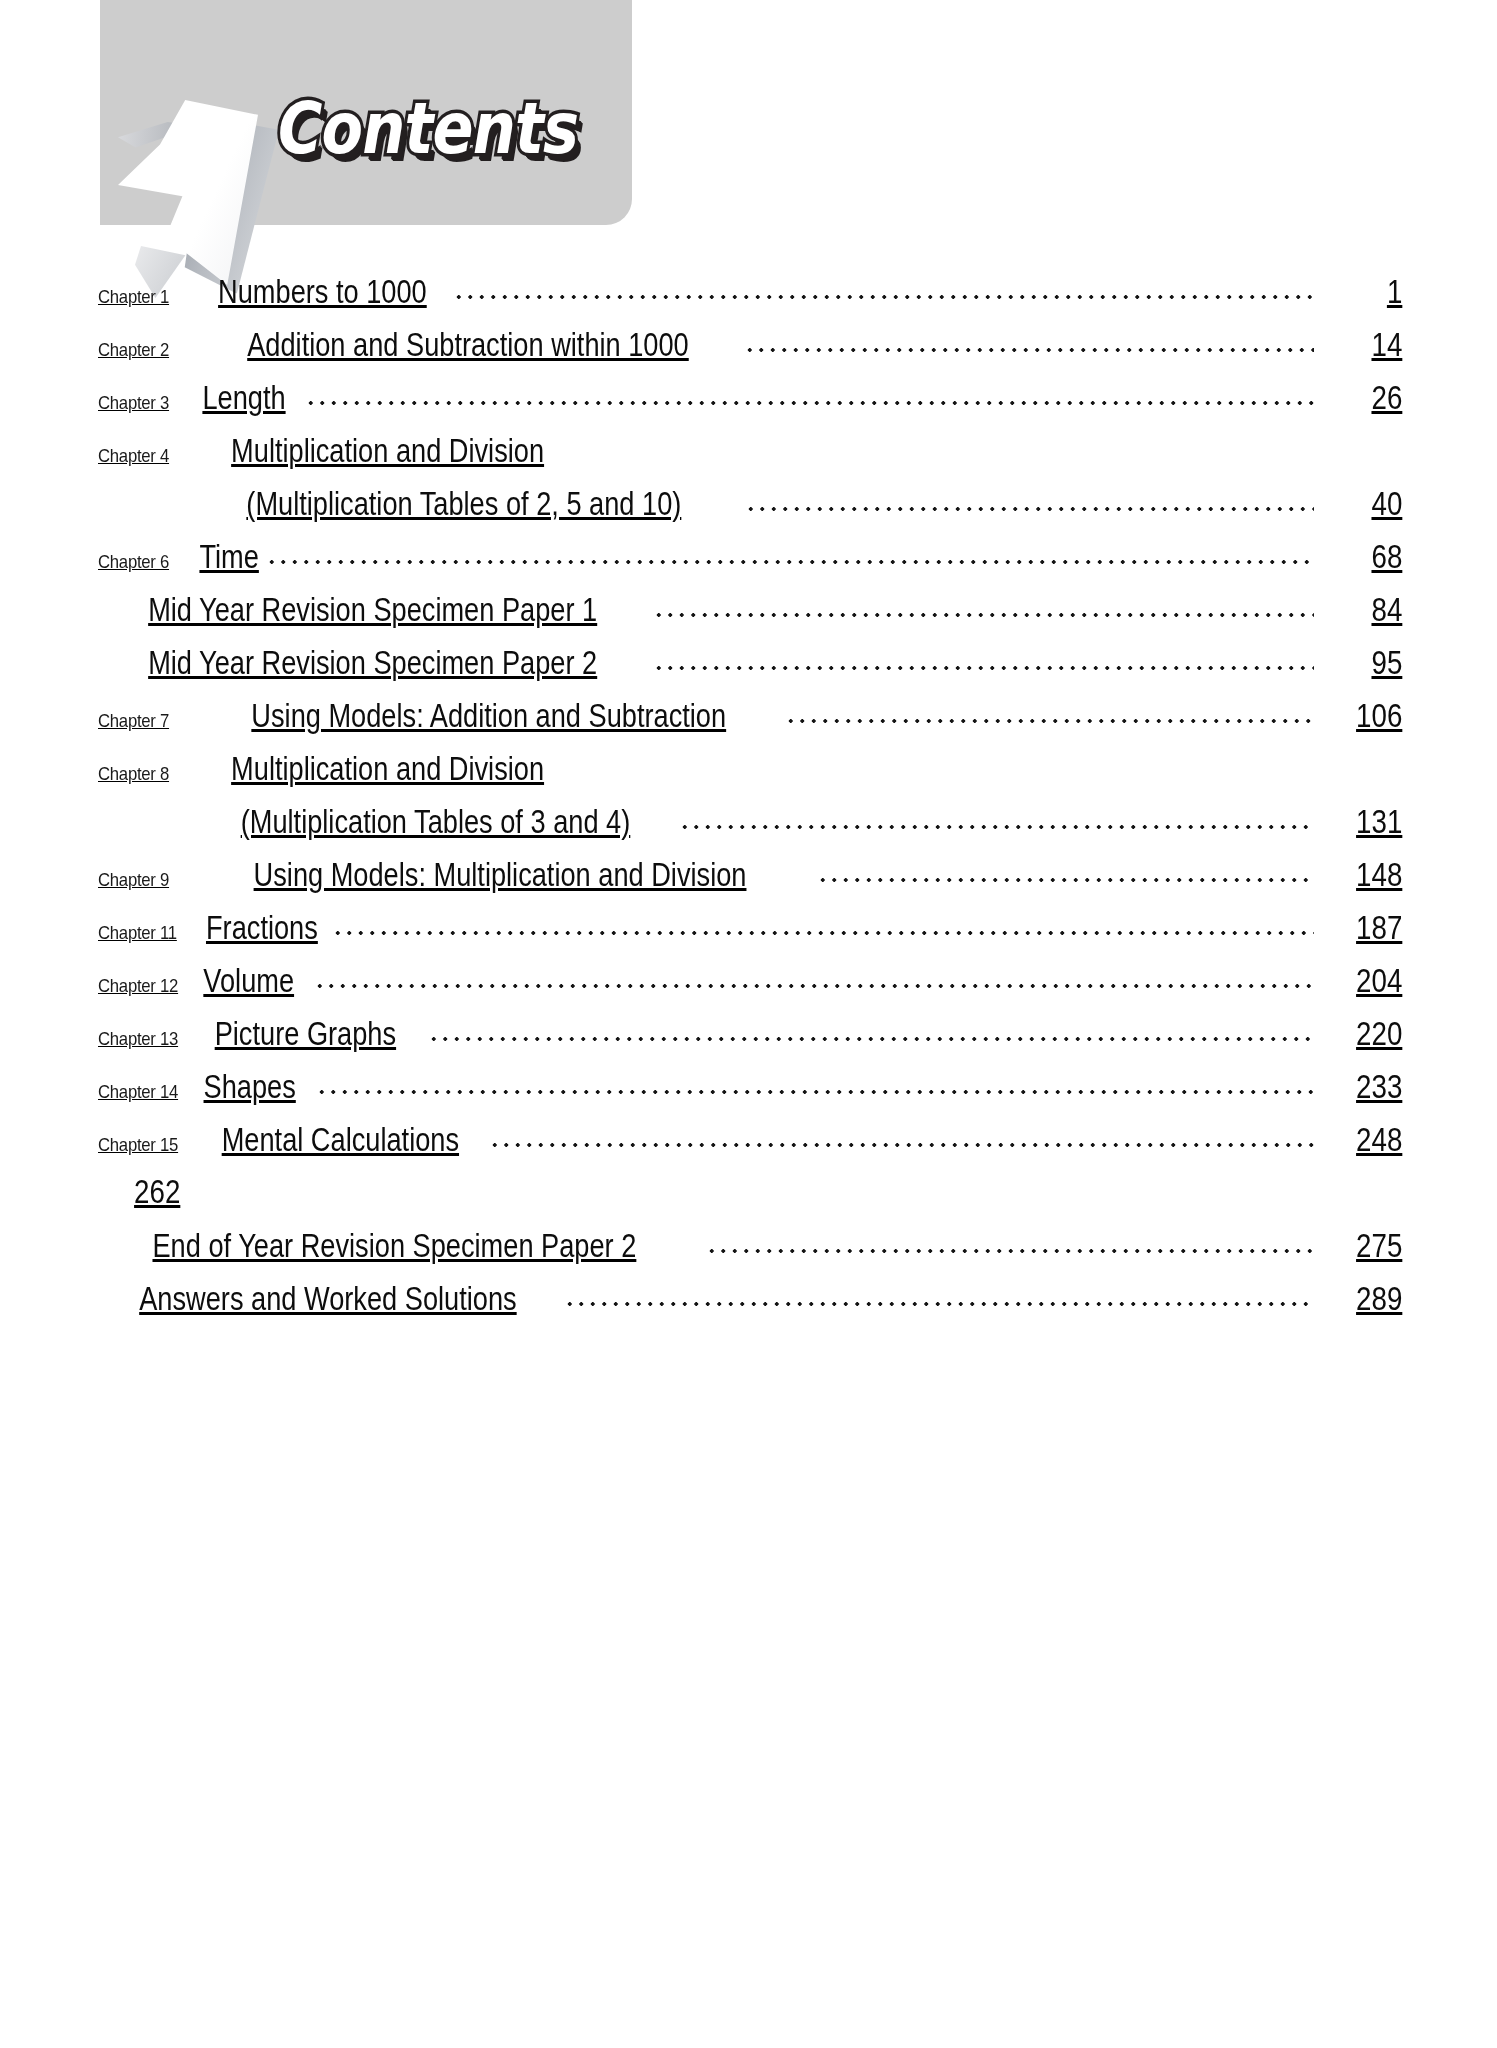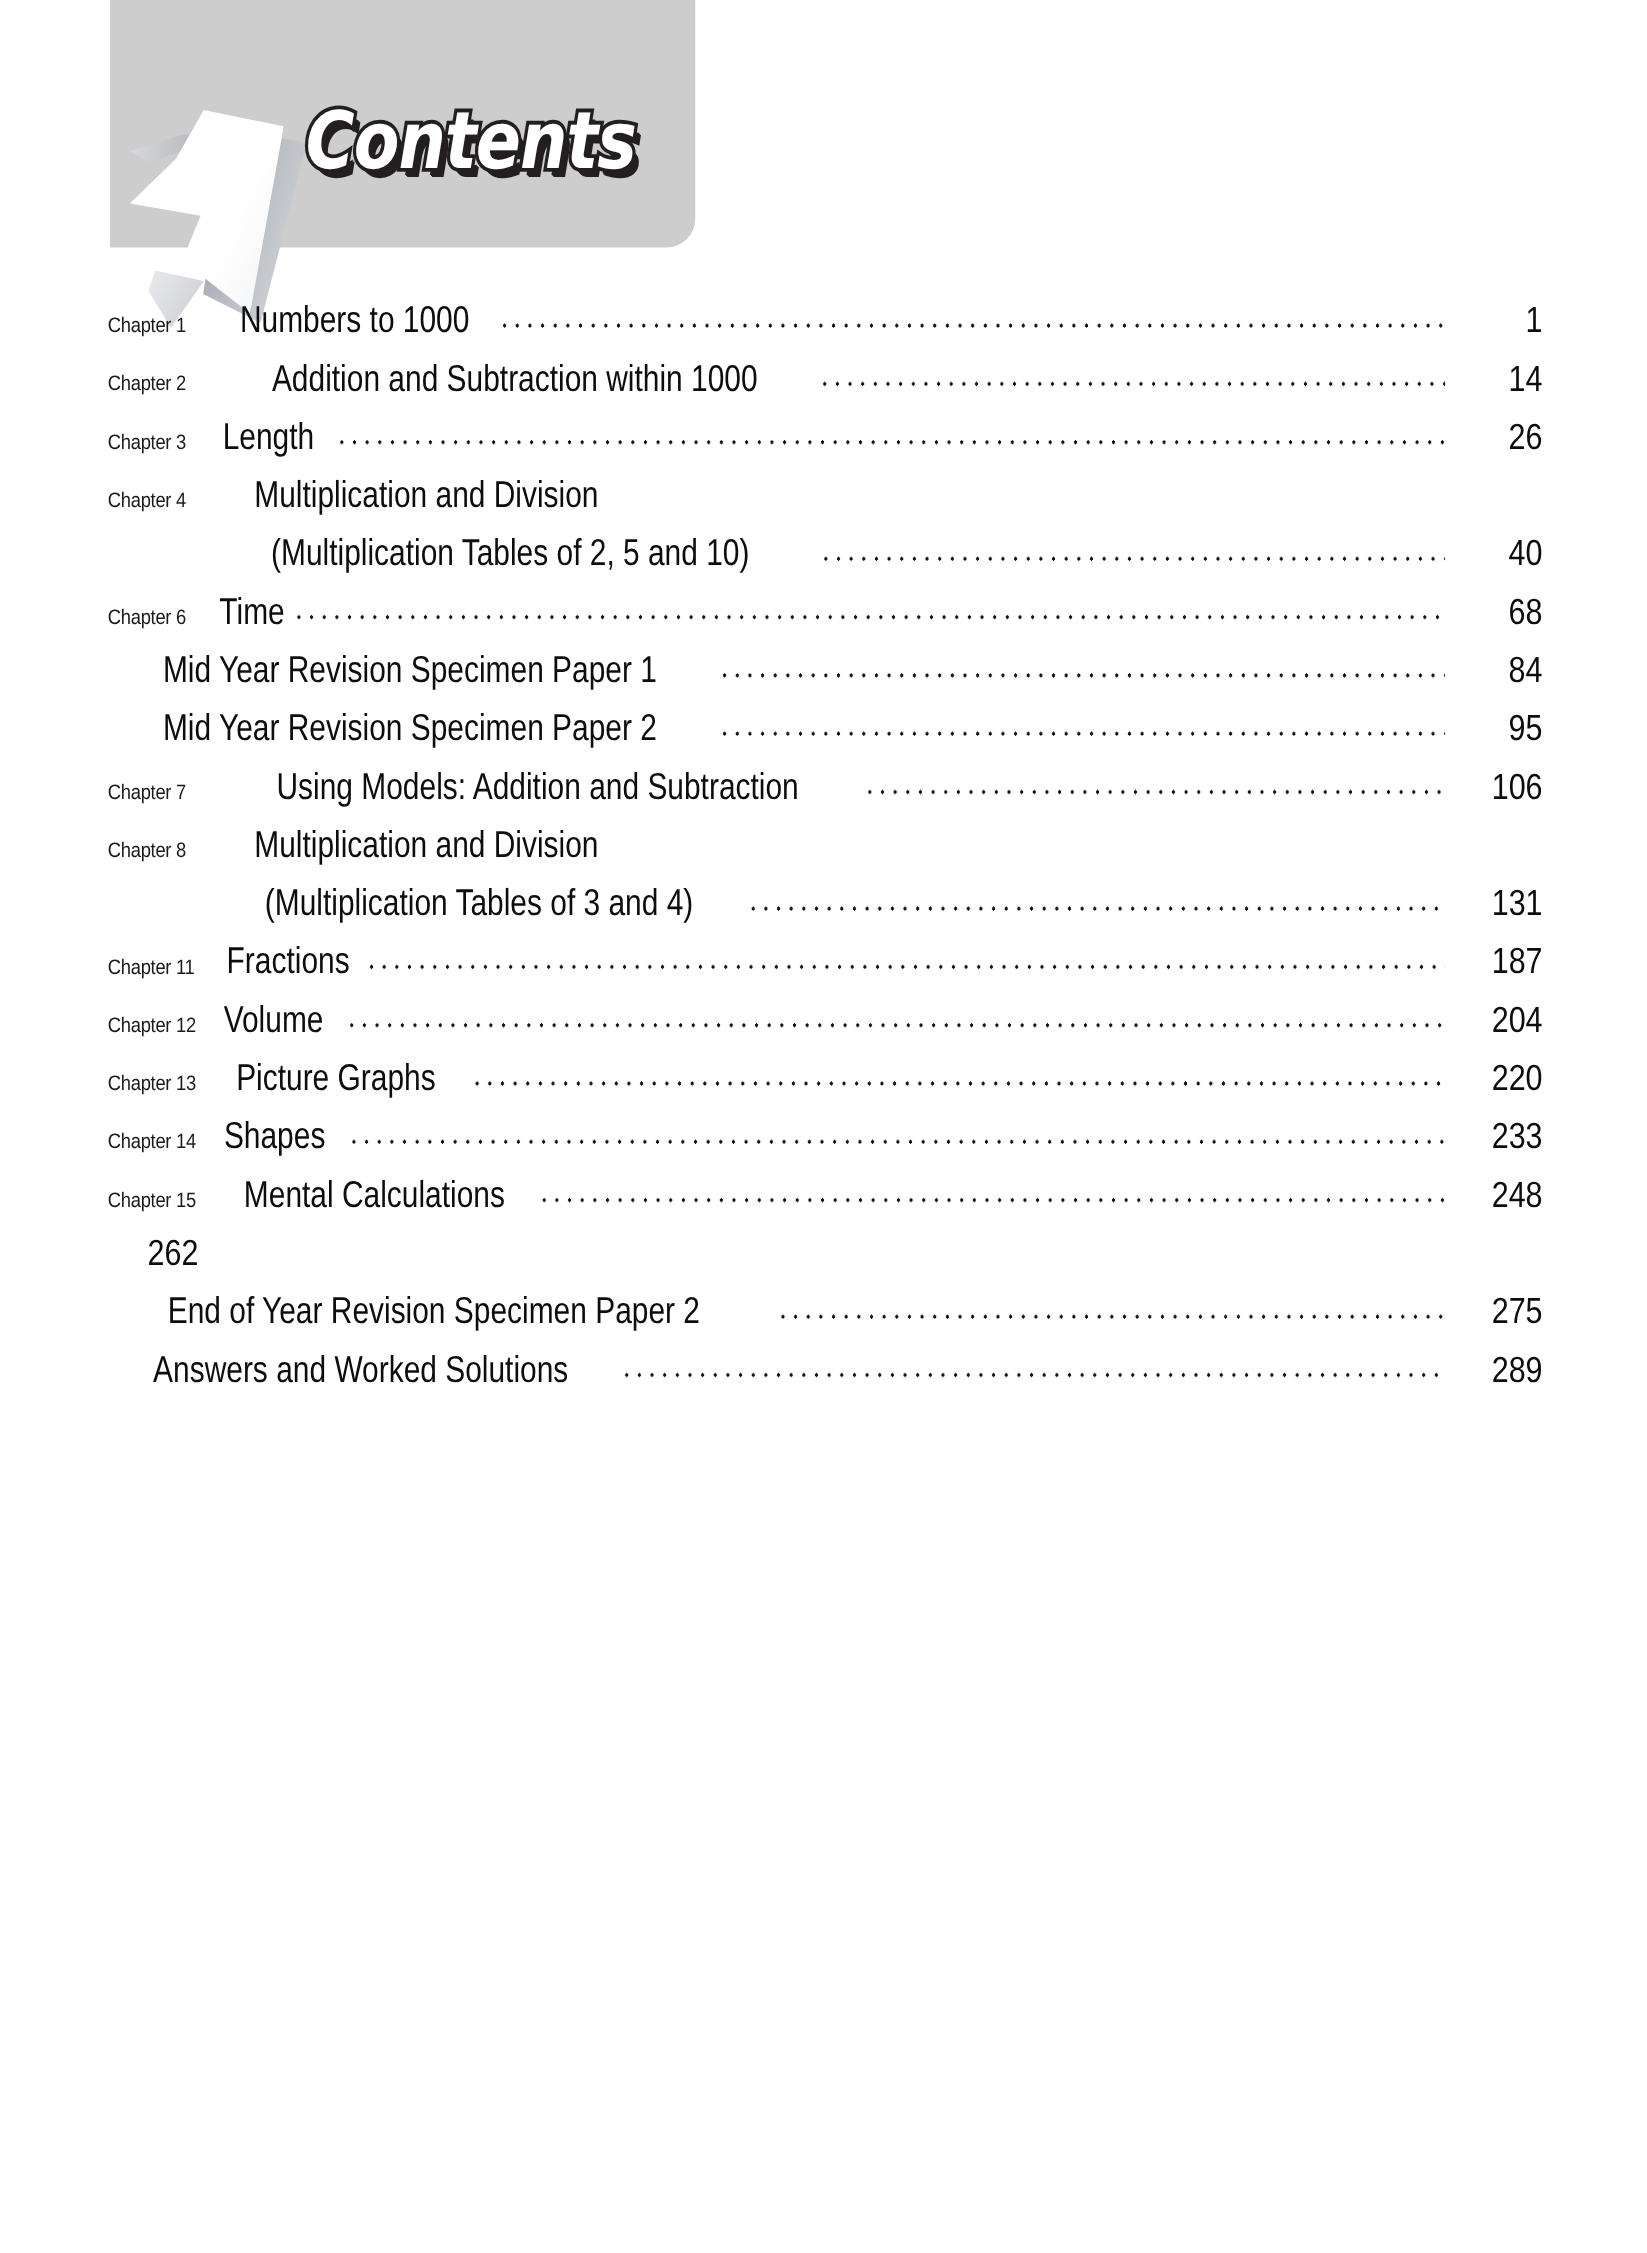--- a/index.html
+++ b/index.html
@@ -91,20 +91,21 @@
        7px 8px 0 #231f20;
     line-height: 1;
   }
 
   
   .toc {
     position: absolute;
     left: 92px;
     top: 272px;
     width: 1318px;
+    text-decoration: underline;
   }
   .toc-row {
     display: flex;
     align-items: baseline;
     height: 53px;
   }
   .chapter-label {
     flex: 0 0 100px;
     width: 100px;
     font-family: "Liberation Sans", sans-serif;
@@ -271,20 +272,28 @@
     </div>
     <div class="toc-row cont">
       <div class="chapter-label empty"></div>
       <div class="entry-body">
         <div class="entry-title">(Multiplication Tables of 3 and 4)</div>
         <div class="leader nogap"></div>
       </div>
       <div class="page-num">131</div>
     </div>
     <div class="toc-row">
+      <div class="chapter-label">Chapter 9</div>
+      <div class="entry-body">
+        <div class="entry-title">Using Models: Multiplication and Division</div>
+        <div class="leader gap"></div>
+      </div>
+      <div class="page-num">148</div>
+    </div>
+    <div class="toc-row">
       <div class="chapter-label">Chapter 11</div>
       <div class="entry-body">
         <div class="entry-title">Fractions</div>
         <div class="leader nogap"></div>
       </div>
       <div class="page-num">187</div>
     </div>
     <div class="toc-row">
       <div class="chapter-label">Chapter 12</div>
       <div class="entry-body">

